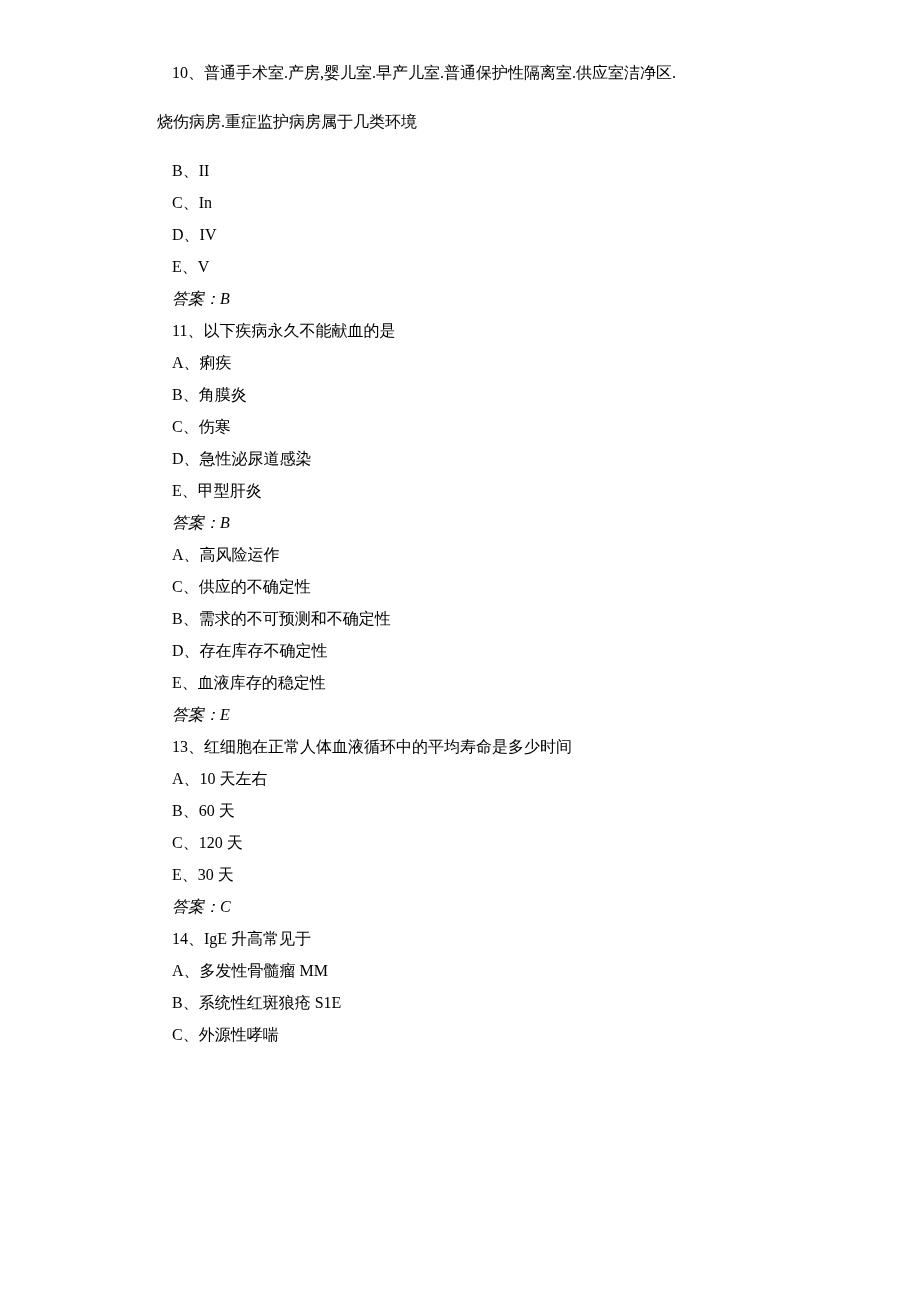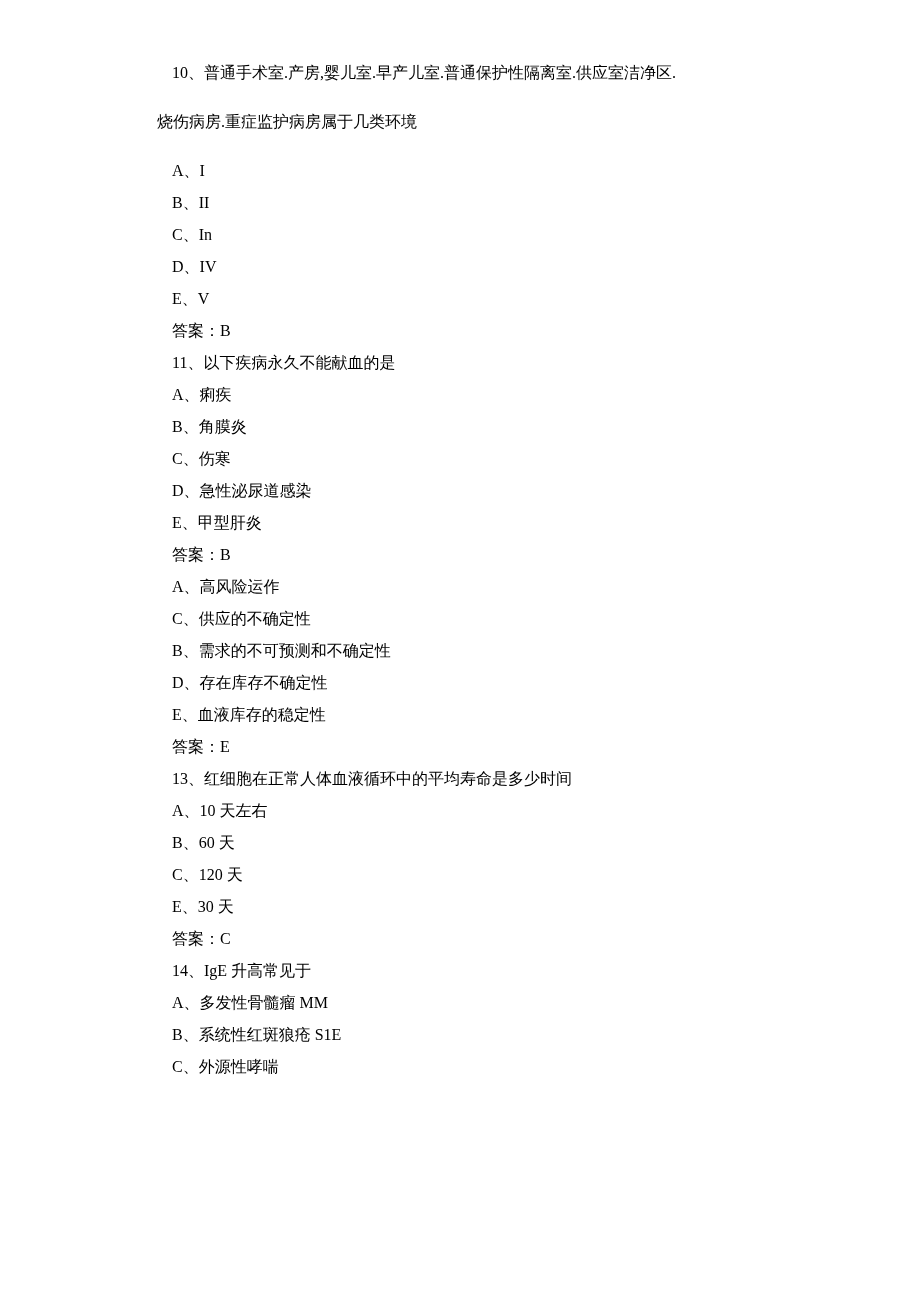--- a/index.html
+++ b/index.html
@@ -23,30 +23,30 @@
     text-indent: 0;
     margin: 17px;
   }
   .option {
     text-indent: 2em;
     margin: 0;
   }
   .answer {
     text-indent: 2em;
     margin: 0;
+    font-style: italic;
   }
 </style>
 </head>
 <body>
 
 <div class="page">
 
   <p class="question-text">10、普通手术室.产房,婴儿室.早产儿室.普通保护性隔离室.供应室洁净区.</p>
   <p class="question-continue">烧伤病房.重症监护病房属于几类环境</p>
-  <p class="option">A、I</p>
   <p class="option">B、II</p>
   <p class="option">C、In</p>
   <p class="option">D、IV</p>
   <p class="option">E、V</p>
   <p class="answer">答案：B</p>
 
   <p class="question-text">11、以下疾病永久不能献血的是</p>
   <p class="option">A、痢疾</p>
   <p class="option">B、角膜炎</p>
   <p class="option">C、伤寒</p>

